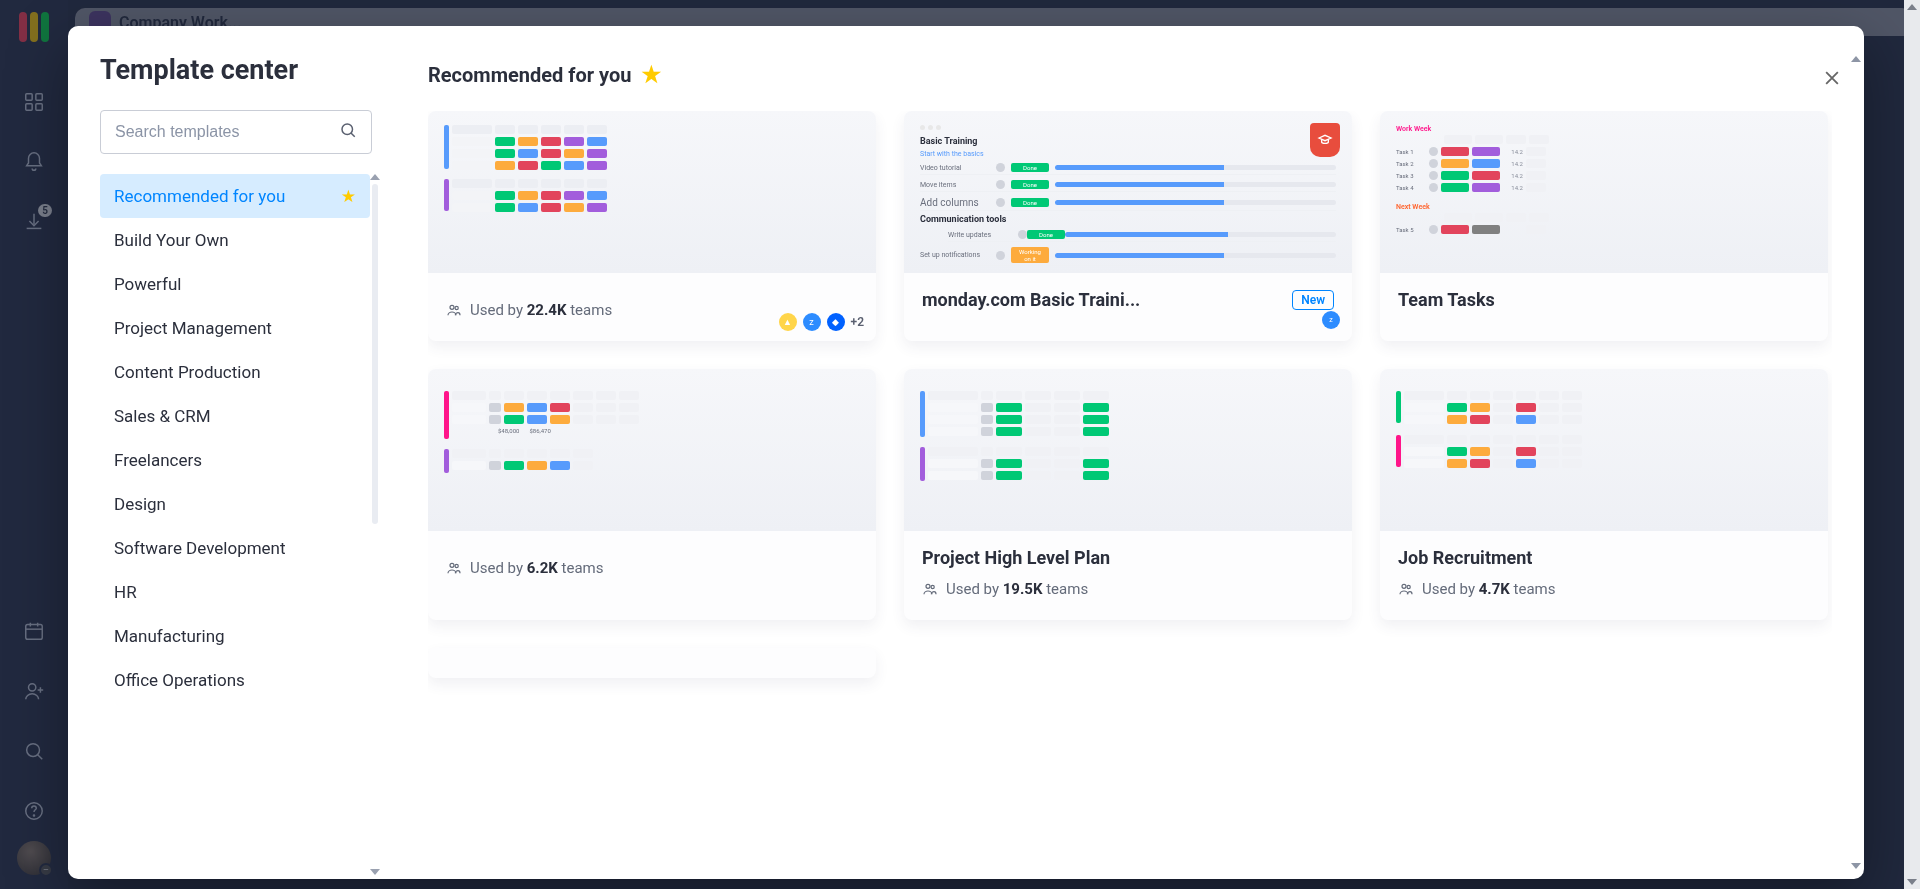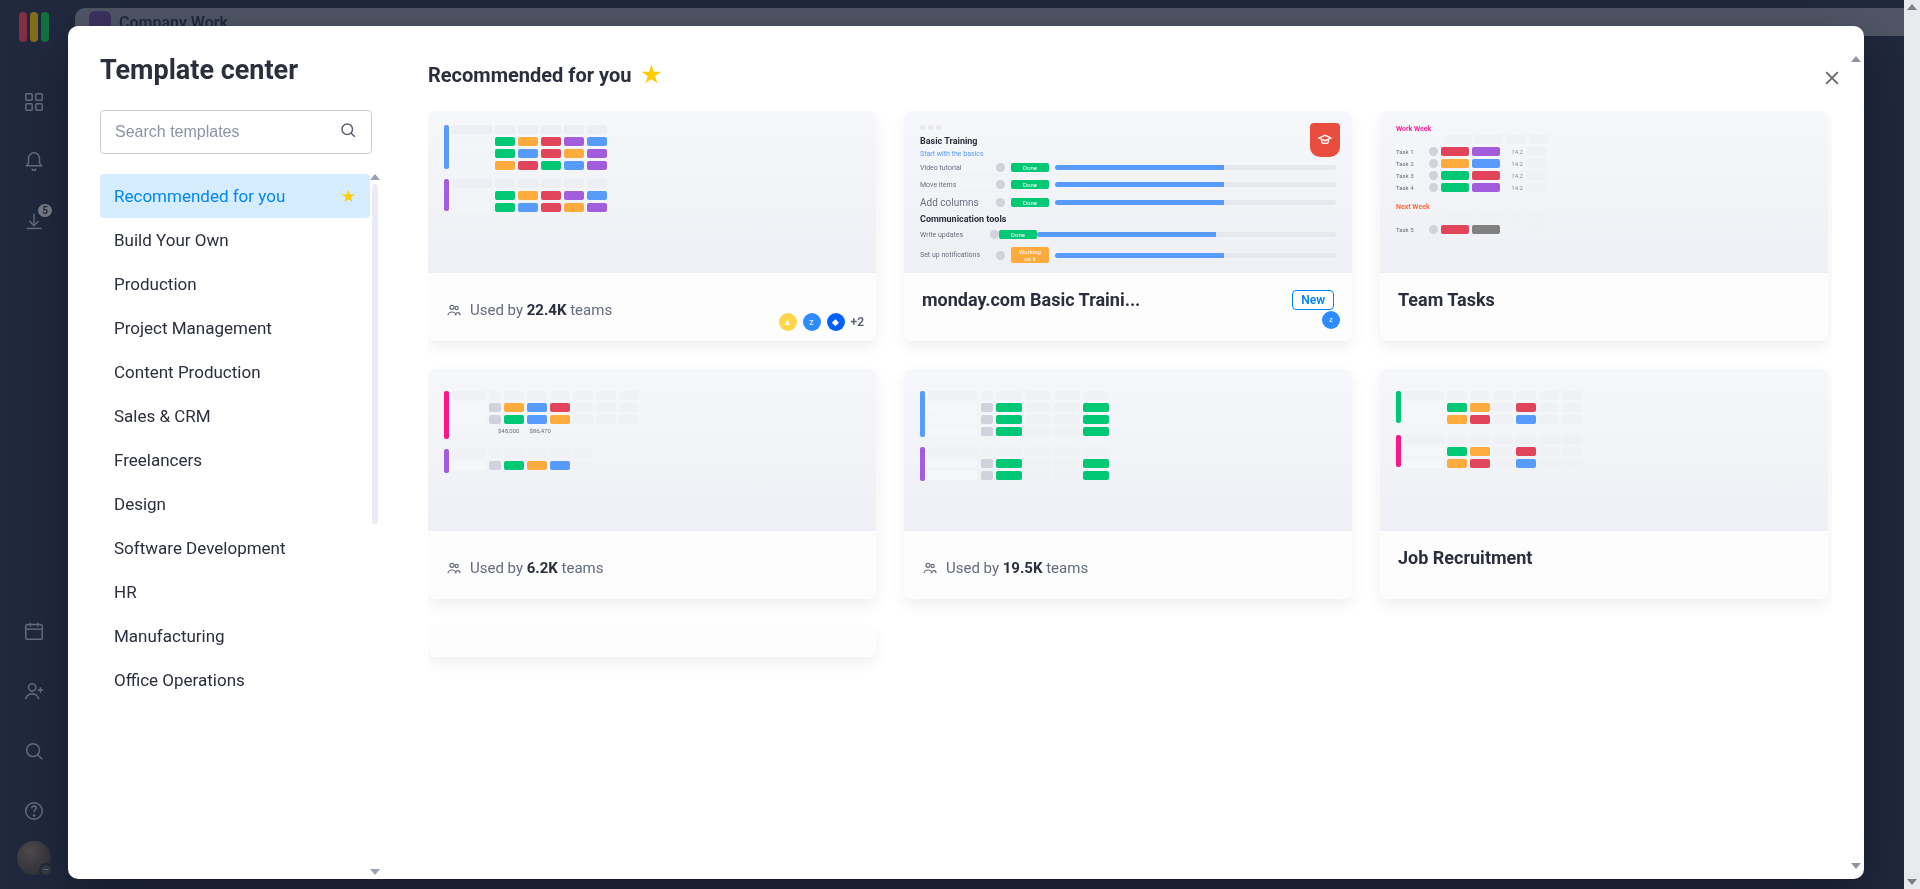--- a/index.html
+++ b/index.html
@@ -214,21 +214,21 @@
           </div>
         <ul class="cat-list">
           <li class="cat-item active">
             <span>Recommended for you</span>
             <span class="star">★</span>
           </li>
           <li class="cat-item">
               <span>Build Your Own</span>
             </li>
           <li class="cat-item">
-              <span>Production</span>
+              <span>Powerful</span>
             </li>
           <li class="cat-item">
               <span>Project Management</span>
             </li>
           <li class="cat-item">
               <span>Content Production</span>
             </li>
           <li class="cat-item">
               <span>Sales &amp; CRM</span>
             </li>
@@ -371,21 +371,21 @@
                 <div style="font-size: 6px; color: rgb(255, 255, 255); background: rgb(0, 200, 117); padding: 1px 6px; border-radius: 2px; width: 38px; text-align: center;">Done</div>
                 <div style="flex: 1 1 0%; height: 5px; border-radius: 3px; background: linear-gradient(90deg, rgb(87, 155, 252) 60%, rgb(230, 232, 238) 60%);"></div>
               </div>
               <div style="display: flex; align-items: center; gap: 6px; margin-bottom: 3px; border-bottom: 1px solid rgb(238, 240, 244); padding: 2px 0px;">
                 <div style="font-size: 10px; color: rgb(106, 111, 125); width: 70px;">Add columns</div>
                 <div style="width: 9px; height: 9px; border-radius: 50%; background: rgb(208, 211, 219);"></div>
                 <div style="font-size: 6px; color: rgb(255, 255, 255); background: rgb(0, 200, 117); padding: 1px 6px; border-radius: 2px; width: 38px; text-align: center;">Done</div>
                 <div style="flex: 1 1 0%; height: 5px; border-radius: 3px; background: linear-gradient(90deg, rgb(87, 155, 252) 60%, rgb(230, 232, 238) 60%);"></div>
               </div>
               <div style="font-size: 9px; font-weight: 700; color: rgb(43, 47, 60); margin-bottom: 4px;">Communication tools</div>
-              <div style="display: flex; align-items: center; gap: 0; margin-bottom: 3px; border-bottom: 1px solid rgb(238, 240, 244); padding: 2px 0px;">
+              <div style="display: flex; align-items: center; gap: 0; margin-bottom: 3px; border-bottom: 1px solid rgb(238, 240, 244); padding: 2px 0px; margin-left: 28px;">
                 <div style="font-size: 7px; color: rgb(106, 111, 125); width: 70px;">Write updates</div>
                 <div style="width: 9px; height: 9px; border-radius: 50%; background: rgb(208, 211, 219);"></div>
                 <div style="font-size: 6px; color: rgb(255, 255, 255); background: rgb(0, 200, 117); padding: 1px 6px; border-radius: 2px; width: 38px; text-align: center;">Done</div>
                 <div style="flex: 1 1 0%; height: 5px; border-radius: 3px; background: linear-gradient(90deg, rgb(87, 155, 252) 60%, rgb(230, 232, 238) 60%);"></div>
               </div>
               <div style="display: flex; align-items: center; gap: 6px; margin-bottom: 3px; border-bottom: 1px solid rgb(238, 240, 244); padding: 2px 0px;">
                 <div style="font-size: 7px; color: rgb(106, 111, 125); width: 70px;">Set up notifications</div>
                 <div style="width: 9px; height: 9px; border-radius: 50%; background: rgb(208, 211, 219);"></div>
                 <div style="font-size: 6px; color: rgb(255, 255, 255); background: rgb(253, 171, 61); padding: 1px 6px; border-radius: 2px; width: 38px; text-align: center;">Working on it</div>
                 <div style="flex: 1 1 0%; height: 5px; border-radius: 3px; background: linear-gradient(90deg, rgb(87, 155, 252) 60%, rgb(230, 232, 238) 60%);"></div>
@@ -615,20 +615,23 @@
                     <div class="mock-cell" style="width: 12px; background: rgb(208, 211, 219);"></div>
                     <div class="mock-cell" style="width: 26px; background: rgb(0, 200, 117);"></div>
                     <div class="mock-cell" style="width: 26px; background: rgb(240, 241, 245);"></div>
                     <div class="mock-cell" style="width: 26px; background: rgb(240, 241, 245);"></div>
                     <div class="mock-cell" style="width: 26px; background: rgb(0, 200, 117);"></div>
                   </div>
                 </div>
               </div>
             </div>
           <div class="card-info">
+            <div class="card-title-row">
+                <div class="card-title">Project High Level Plan</div>
+              </div>
             <div class="card-meta">
               <svg viewBox="0 0 24 24">
                   <circle cx="9" cy="8" r="3"></circle>
                   <circle cx="16" cy="9" r="2.4"></circle>
                   <path d="M3 20c0-3 3-5 6-5s6 2 6 5"></path>
                   <path d="M14 20c0-2 2-4 4-4s3 2 3 4"></path>
                 </svg>
               <span><span>Used by </span><span class="num">19.5K</span><span> teams</span></span>
             </div>
           </div>
@@ -698,20 +701,29 @@
                     <div class="mock-cell" style="width: 20px; background: rgb(240, 241, 245);"></div>
                     <div class="mock-cell" style="width: 20px; background: rgb(240, 241, 245);"></div>
                   </div>
                 </div>
               </div>
             </div>
           <div class="card-info">
             <div class="card-title-row">
                 <div class="card-title">Job Recruitment</div>
               </div>
+            <div class="card-meta">
+              <svg viewBox="0 0 24 24">
+                  <circle cx="9" cy="8" r="3"></circle>
+                  <circle cx="16" cy="9" r="2.4"></circle>
+                  <path d="M3 20c0-3 3-5 6-5s6 2 6 5"></path>
+                  <path d="M14 20c0-2 2-4 4-4s3 2 3 4"></path>
+                </svg>
+              <span><span>Used by </span><span class="num">4.7K</span><span> teams</span></span>
+            </div>
           </div>
         </div>
 
         <div class="card" style="height:30px;background:#fdfdfe;"></div>
 
       </div>
     </div>
   </div>
 </div>
 

